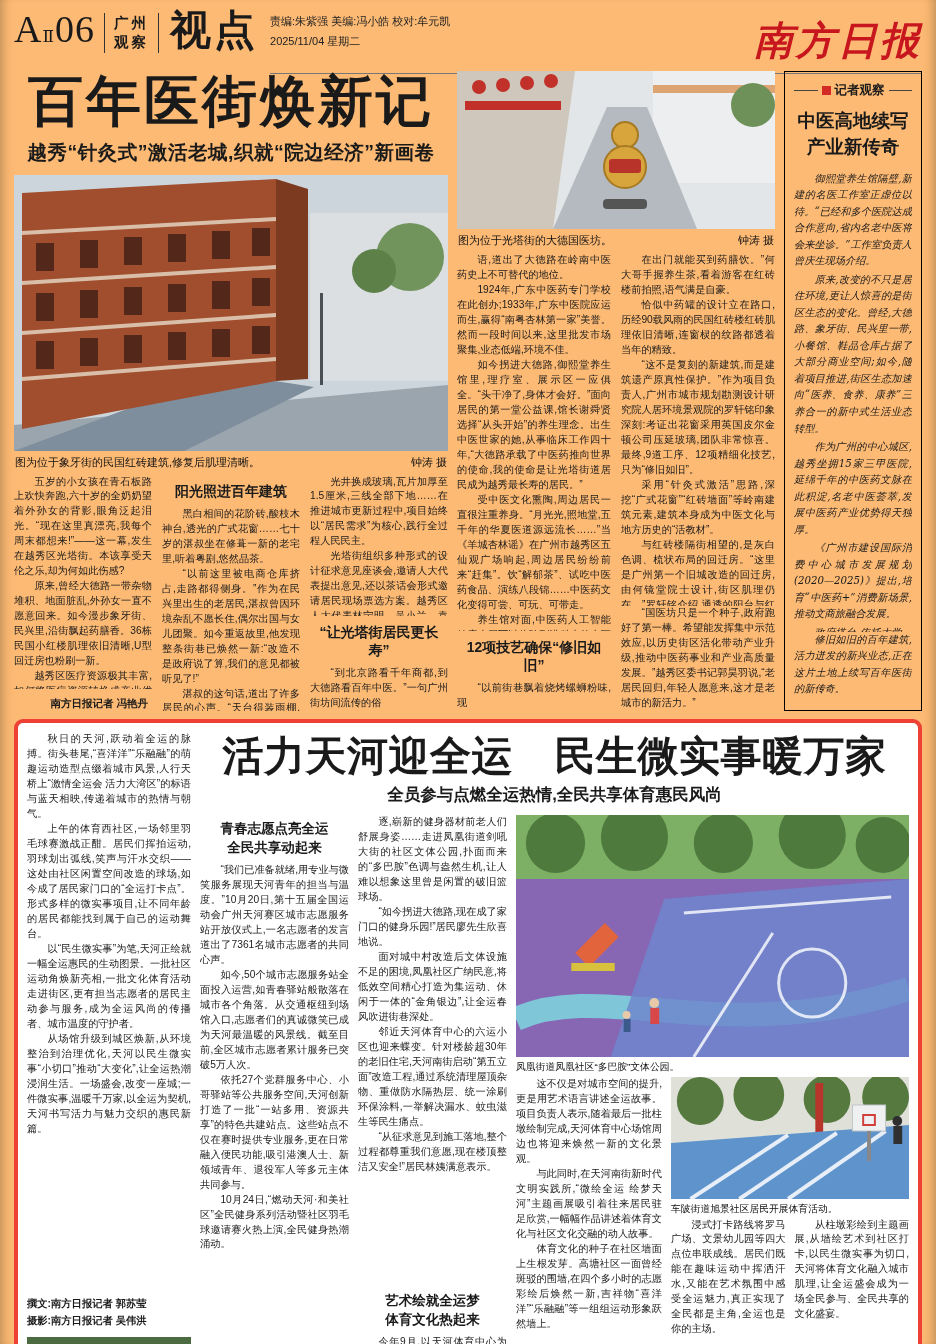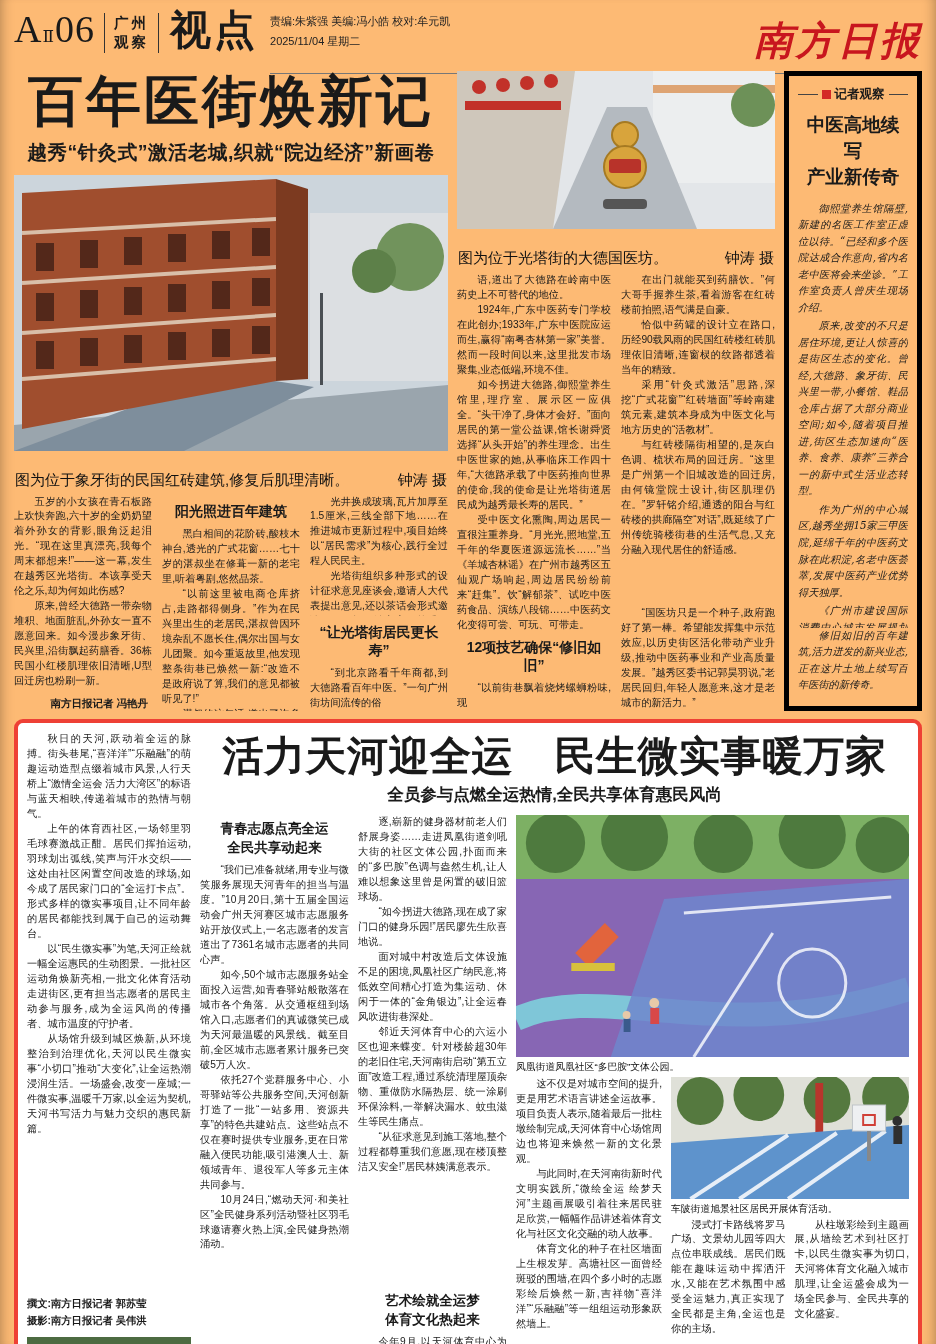--- a/index.html
+++ b/index.html
@@ -18,32 +18,32 @@
   
   .top{display:flex;gap:9px;margin-top:5px;height:640px;}
   .tl{width:434px;flex:none;display:flex;flex-direction:column;}
   .tm{width:318px;flex:none;display:flex;flex-direction:column;}
   .tl h1{font-size:55px;font-weight:900;text-align:center;letter-spacing:3px;margin:0 0 7px;line-height:1.1;}
   .tl h2{font-size:19.5px;font-weight:900;text-align:center;margin:0 0 9px;letter-spacing:.5px;}
   .ph{position:relative;overflow:hidden;background:#dfe3e6;flex:none;}
   .ph svg{display:block;width:100%;height:100%;}
   .ph-brick{height:276px;}
   .ph-street{height:158px;}
-  .cap{font-size:15px;display:flex;justify-content:space-between;padding:20px 1px 5px;color:#111;}
+  .cap{font-size:11px;display:flex;justify-content:space-between;padding:4px 1px 5px;color:#111;}
   .credit{white-space:nowrap;margin-left:10px;}
   .cols3,.cols2{display:flex;gap:10px;flex:1;min-height:0;overflow:hidden;}
   .col{flex:1;min-width:0;}
   .flexcol{display:flex;flex-direction:column;min-height:0;}
   .grow{flex:1;min-height:0;overflow:hidden;}
   .col p,.intro p,.obs-body p{margin:0;text-indent:2em;font-size:10.2px;line-height:1.47;text-align:justify;}
   h3.insub{font-size:14px;font-weight:800;text-align:center;margin:7px 0;line-height:1.3;flex:none;}
   .byline{text-align:right;font-size:10.5px;font-weight:700;margin-top:8px;padding-right:4px;flex:none;}
   .tail{flex:none;overflow:hidden;}
   
-  .obs{flex:1;border:5px solid #000000;box-sizing:border-box;padding:10px 9px;display:flex;flex-direction:column;min-width:0;}
+  .obs{flex:1;border:1px solid #000000;box-sizing:border-box;padding:10px 9px;display:flex;flex-direction:column;min-width:0;}
   .obs-tag{display:flex;align-items:center;gap:4px;font-weight:800;font-size:12.5px;flex:none;}
   .obs-tag::before,.obs-tag::after{content:"";flex:1;height:1px;background:#444;}
   .sq{width:9px;height:9px;background:#d42a26;display:inline-block;flex:none;}
   .obs-title{font-size:18.5px;font-weight:800;text-align:center;line-height:1.4;margin:10px 0 10px;font-family:"Liberation Serif","DejaVu Serif",serif;flex:none;}
   .obs-body p{font-family:"DejaVu Serif","Liberation Serif",serif;font-style:italic;line-height:1.62;margin-bottom:2px;}
   
   .bottom{margin-top:8px;height:777px;border:4px solid #ee4035;border-radius:9px;box-sizing:border-box;
           padding:9px 9px 7px;display:flex;gap:9px;background:#fff;}
   .intro{width:164px;flex:none;display:flex;flex-direction:column;min-width:0;}
   .credits{font-size:10.3px;font-weight:700;margin:7px 0 7px;line-height:1.7;flex:none;}
@@ -201,20 +201,21 @@
             </div>
           <h3 class="insub tail">12项技艺确保“修旧如旧”</h3>
           <div class="tail">
               <p>“以前街巷飘着烧烤螺蛳粉味,现</p>
             </div>
         </div>
         <div class="col flexcol">
           <div class="grow">
               <p>在出门就能买到药膳饮。”何大哥手握养生茶,看着游客在红砖楼前拍照,语气满是自豪。</p>
               <p>恰似中药罐的设计立在路口,历经90载风雨的民国红砖楼红砖肌理依旧清晰,连窗棂的纹路都透着当年的精致。</p>
+              <p>“这不是复刻的新建筑,而是建筑遗产原真性保护。”作为项目负责人,广州市城市规划勘测设计研究院人居环境景观院的罗轩铭印象深刻:考证出花窗采用英国皮尔金顿公司压延玻璃,团队非常惊喜。最终,9道工序、12项精细化技艺,只为“修旧如旧”。</p>
               <p>采用“针灸式激活”思路,深挖“广式花窗”“红砖墙面”等岭南建筑元素,建筑本身成为中医文化与地方历史的“活教材”。</p>
               <p>与红砖楼隔街相望的,是灰白色调、梳状布局的回迁房。“这里是广州第一个旧城改造的回迁房,由何镜堂院士设计,街区肌理仍在。”罗轩铭介绍,通透的阳台与红砖楼的拱廊隔空“对话”,既延续了广州传统骑楼街巷的生活气息,又充分融入现代居住的舒适感。</p>
             </div>
           <div class="tail">
               <p>“国医坊只是一个种子,政府跑好了第一棒。希望能发挥集中示范效应,以历史街区活化带动产业升级,推动中医药事业和产业高质量发展。”越秀区委书记郭昊羽说,“老居民回归,年轻人愿意来,这才是老城市的新活力。”</p>
             </div>
         </div>
       </div>
     </div>
 

